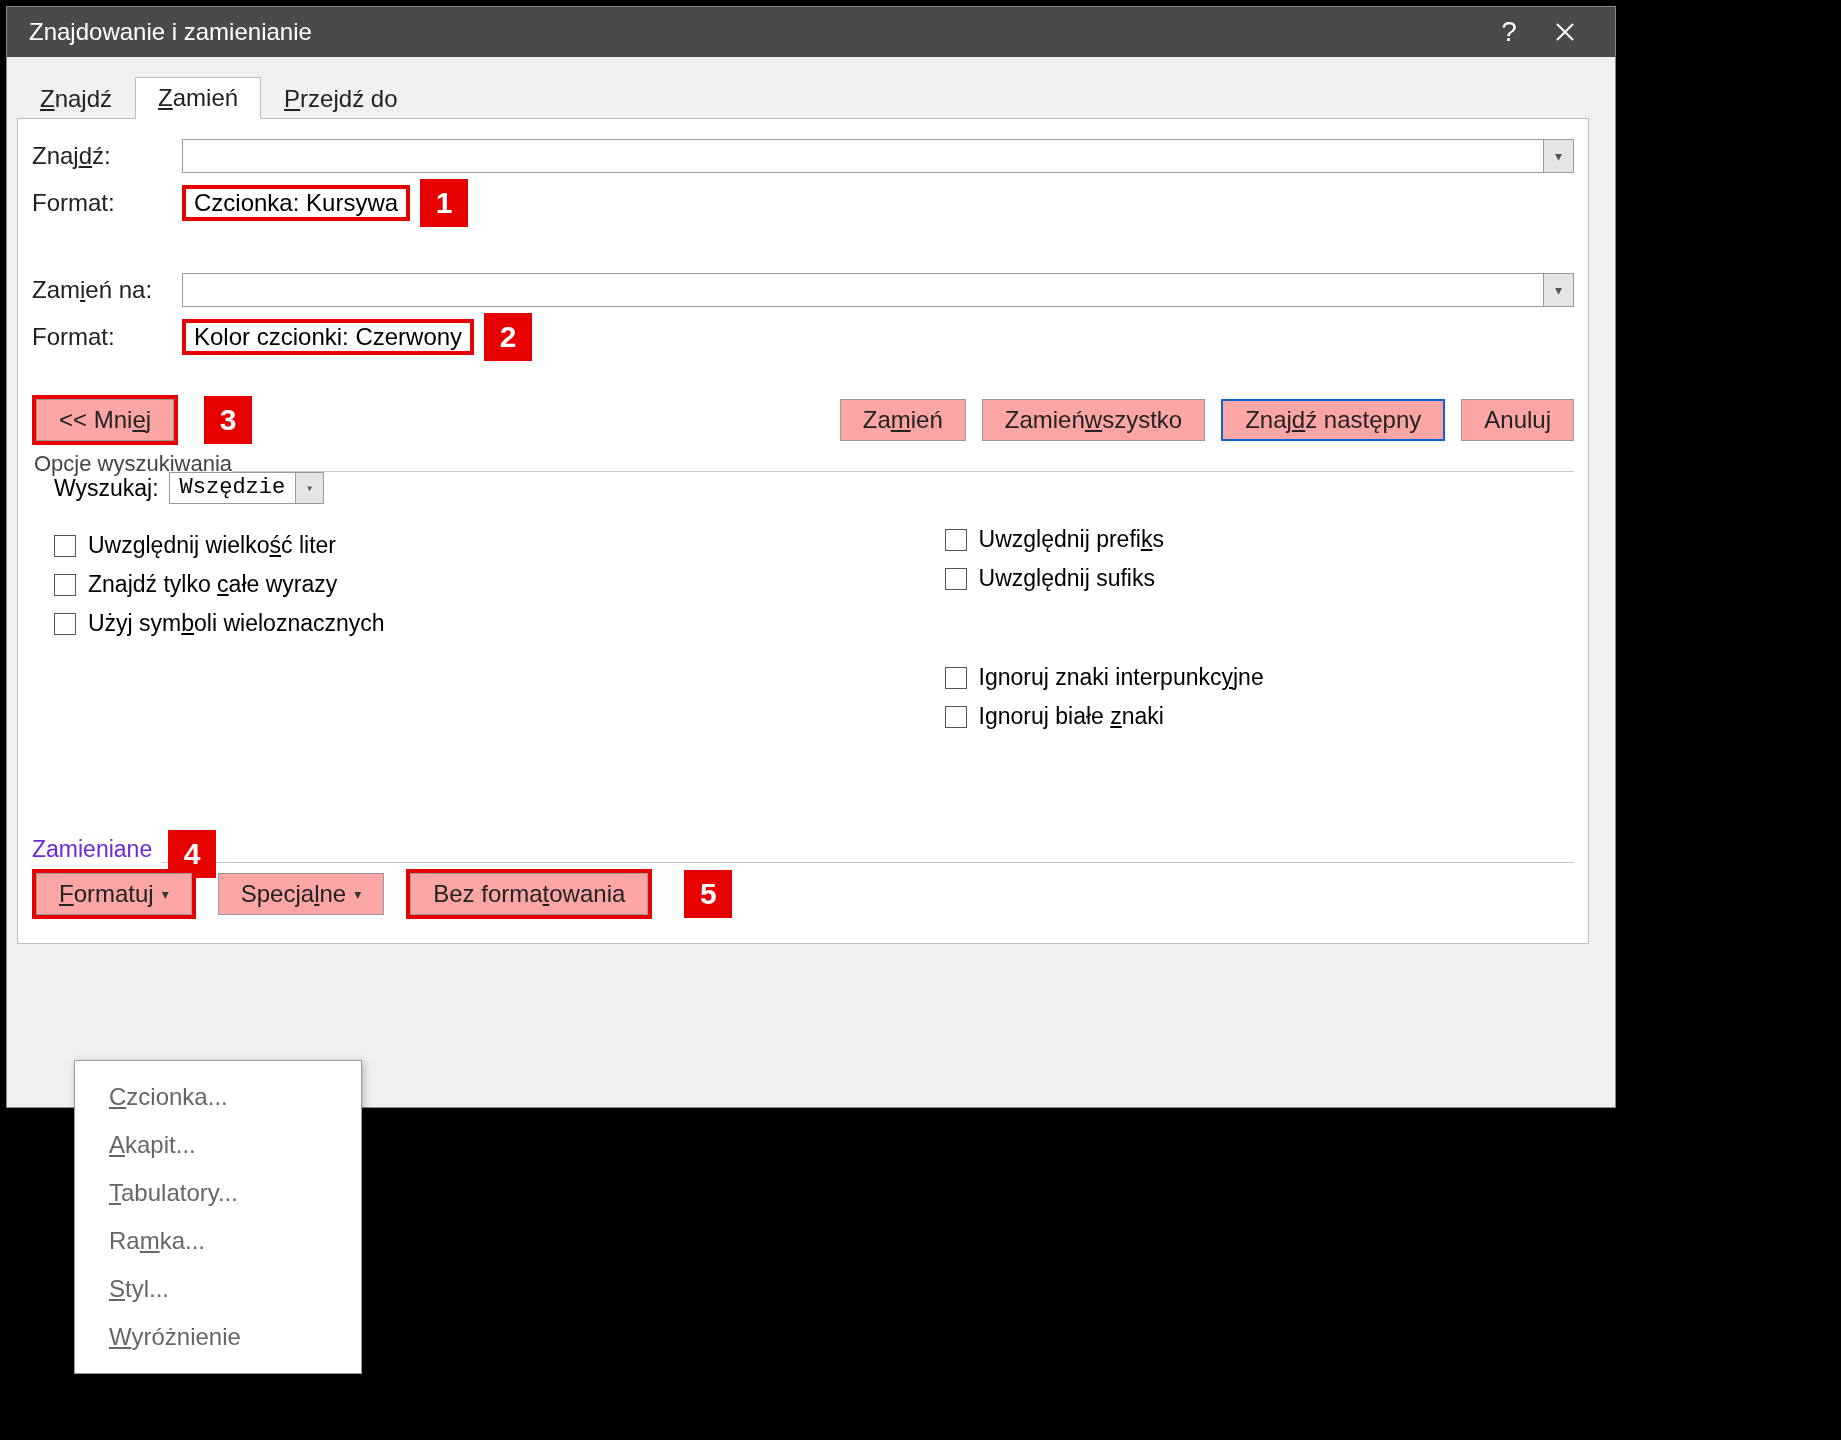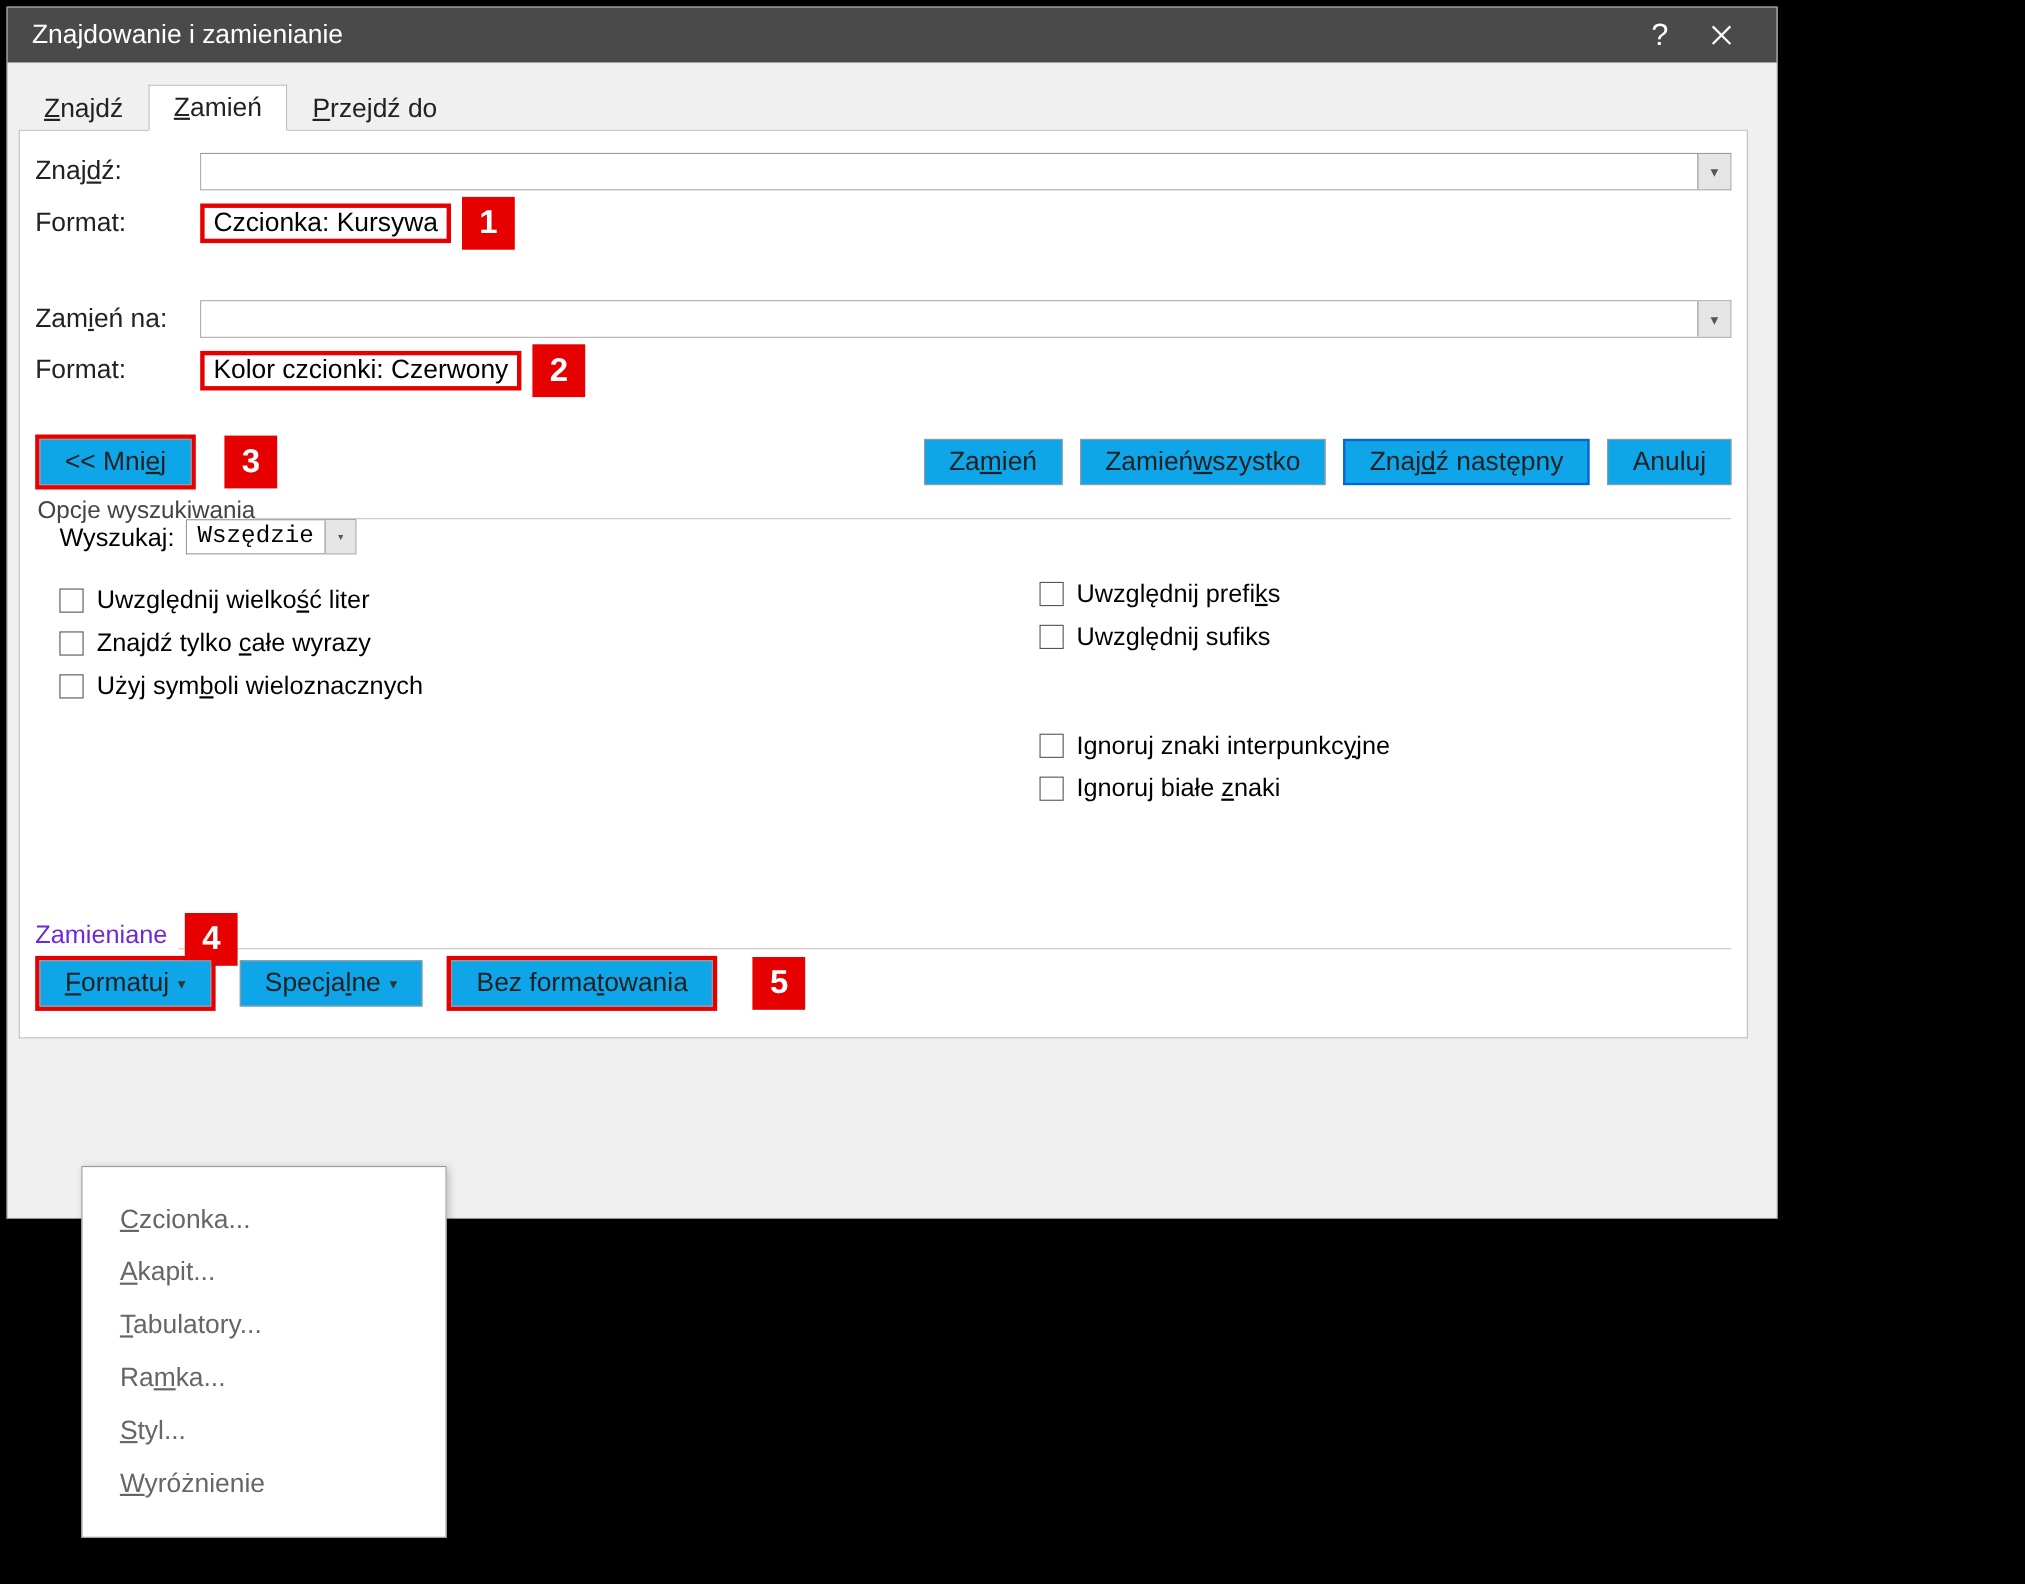--- a/index.html
+++ b/index.html
@@ -130,21 +130,21 @@
     height: 48px;
     margin-left: 10px;
   }
   .btnrow {
     display: flex;
     align-items: center;
     margin-top: 34px;
     gap: 16px;
   }
   .pushbtn {
-    background: #0ea5e9;
+    background: #fca5a5;
     border: 1px solid #9a9a9a;
     padding: 6px 22px;
     font-size: 24px;
     cursor: pointer;
     color: #222;
     height: 42px;
     display: inline-flex;
     align-items: center;
   }
   .pushbtn.primary {
@@ -218,25 +218,25 @@
   .bottom-title {
     font-size: 23px;
     color: #6d28d9;
     margin-bottom: 10px;
     display: inline-block;
   }
   .dropdown-menu {
     position: absolute;
     left: 74px;
     top: 1060px;
-    width: 332px;
+    width: 288px;
     background: #fff;
     border: 1px solid #999;
     box-shadow: 2px 2px 8px rgba(0,0,0,.25);
-    padding: 24px 0;
+    padding: 12px 0;
     z-index: 10;
   }
   .dropdown-menu .item {
     padding: 10px 34px;
     font-size: 24px;
     color: #666;
     cursor: pointer;
   }
   .u { text-decoration: underline; }
   .caret {

